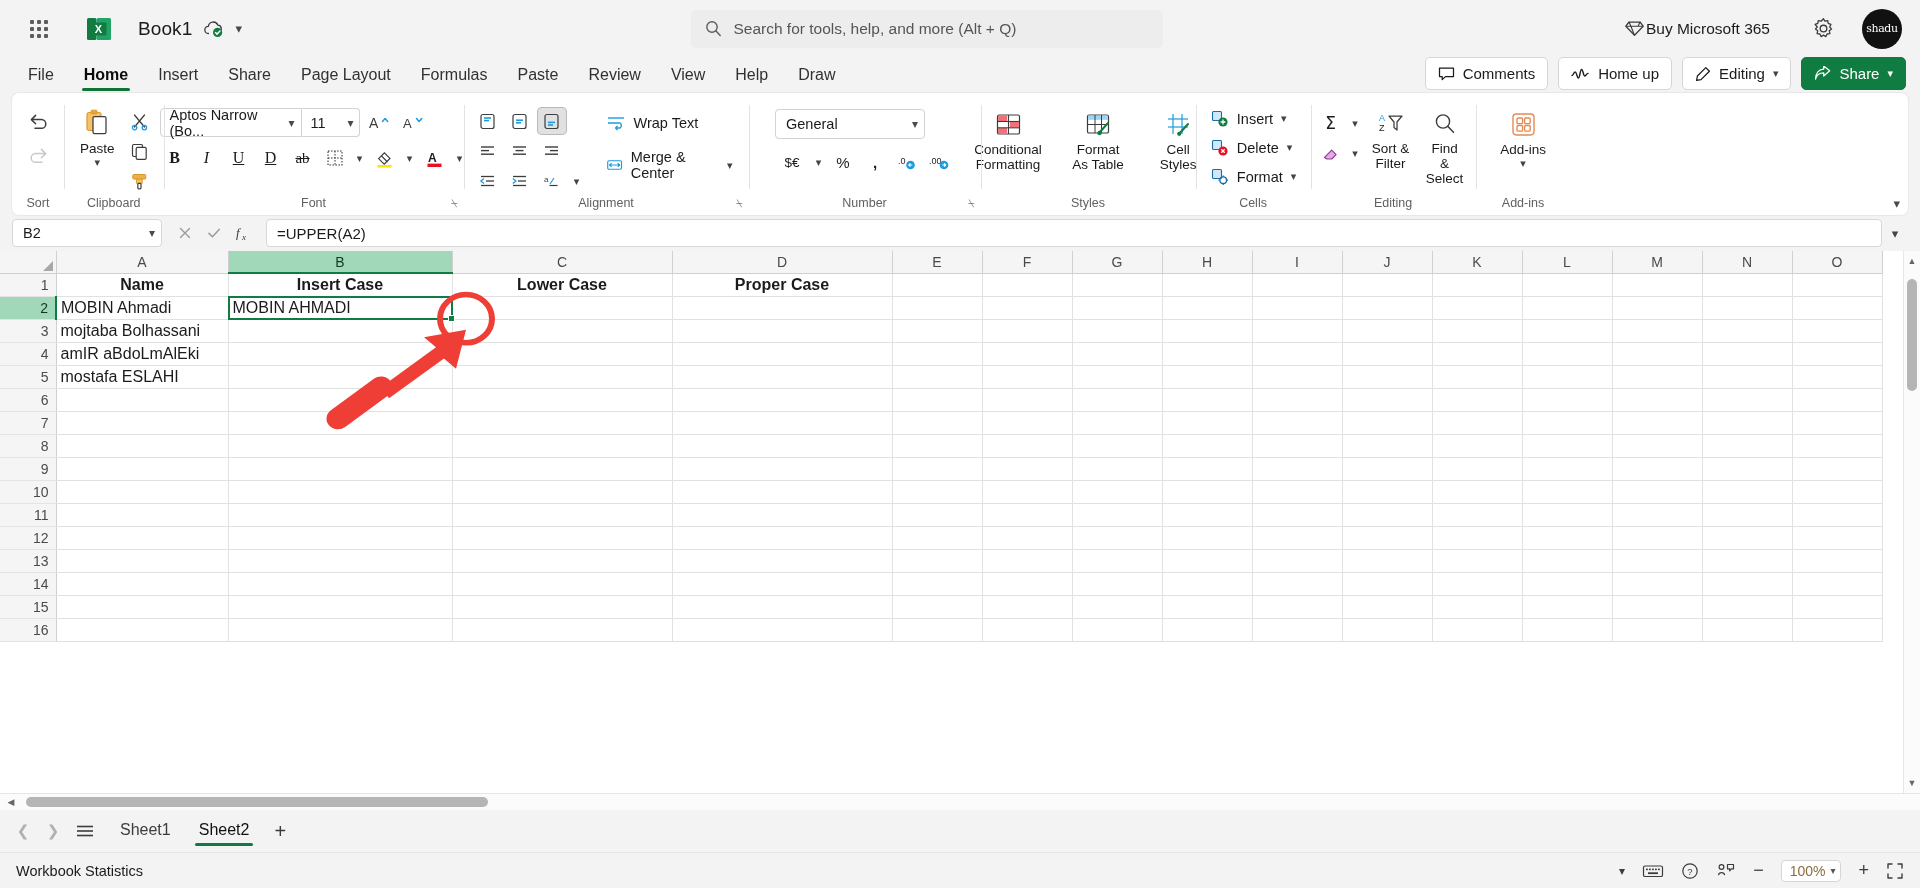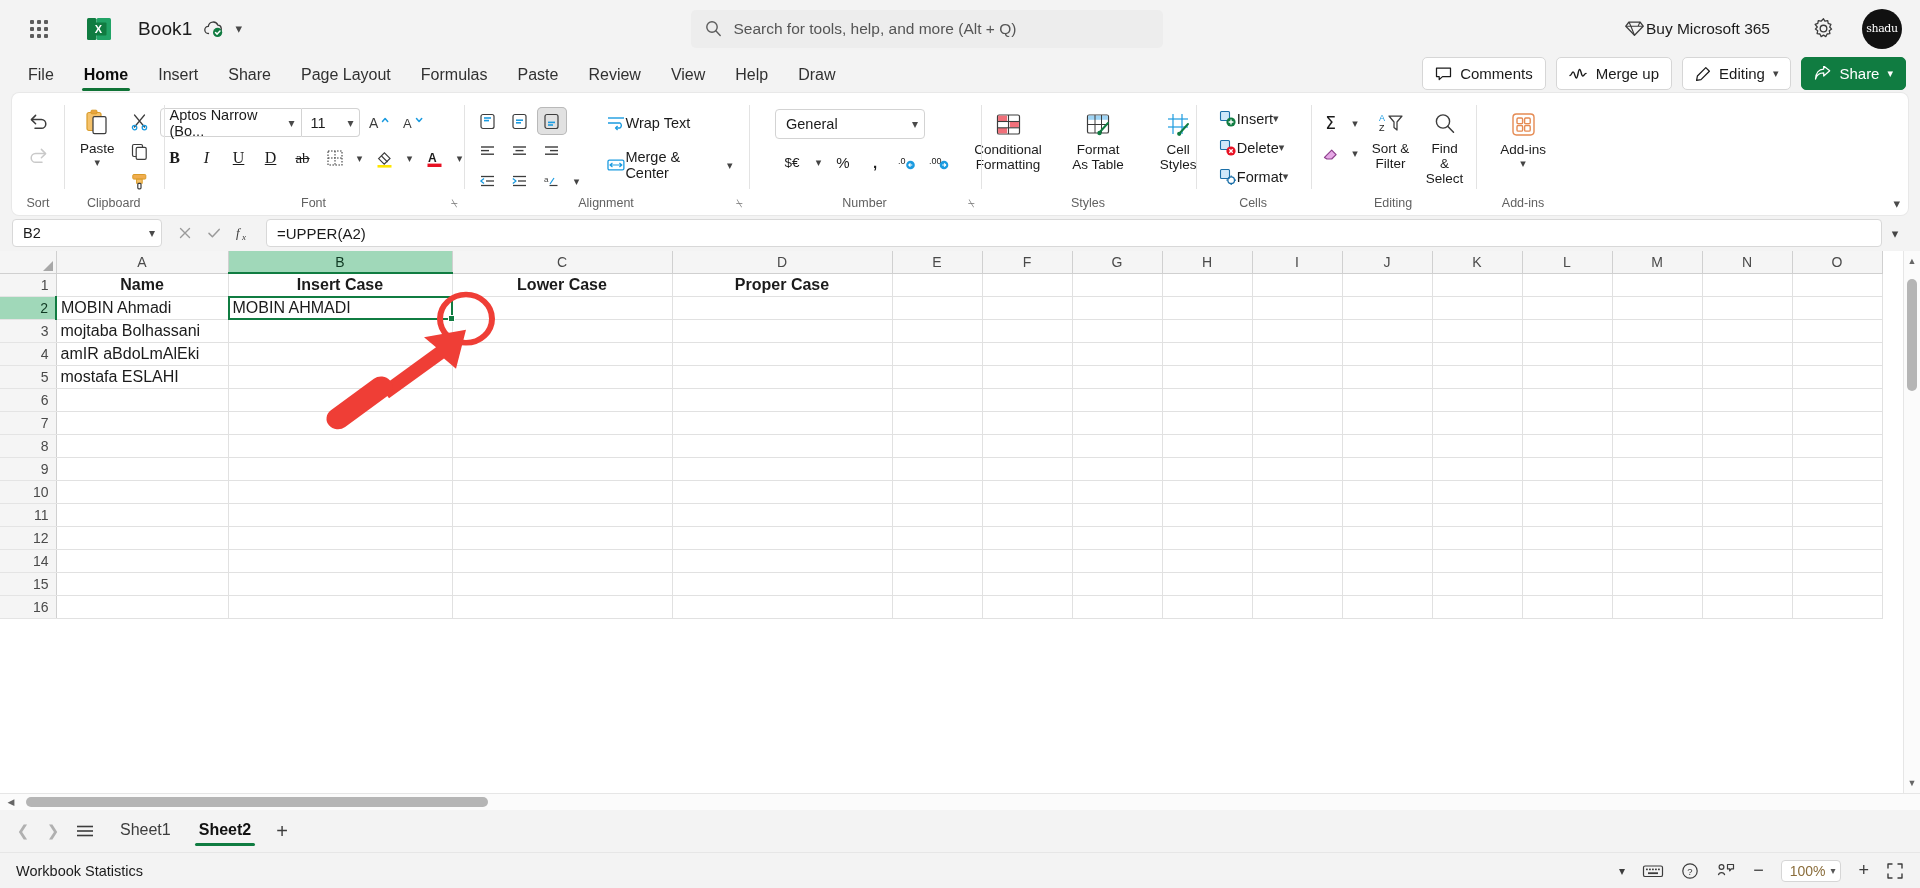--- a/index.html
+++ b/index.html
@@ -58,21 +58,21 @@
   .smbtn.sel { background:#e1e1e1; box-shadow:0 0 0 1px #b9b9b9 inset; border-radius:5px; }
   .rowbtns { display:flex; flex-direction:column; gap:2px; }
   .linebtns { display:flex; gap:2px; }
   .fontname { width:142px; height:29px; border:1px solid #d3d3d3; border-radius:4px 0 0 4px; background:#fff; display:flex;
               align-items:center; padding:0 6px 0 9px; font-size:14.5px; color:#1b1b1b; cursor:pointer; }
   .fontsize { width:58px; height:29px; border:1px solid #d3d3d3; border-left:none; border-radius:0 4px 4px 0; background:#fff;
               display:flex; align-items:center; padding:0 5px 0 9px; font-size:14.5px; color:#1b1b1b; cursor:pointer; }
   .cbv { margin-left:auto; color:#4a4a4a; font-size:12px; }
   .fmtbox { width:150px; height:30px; border:1px solid #d3d3d3; border-radius:4px; background:#fff; display:flex; align-items:center;
             padding:0 6px 0 10px; font-size:14.5px; color:#1b1b1b; cursor:pointer; }
-  .txtbtn { display:flex; align-items:center; padding:4px 7px; border-radius:4px; font-size:14.5px; color:#1b1b1b; cursor:pointer; }
+  .txtbtn { display:flex; align-items:center; gap:8px; padding:4px 7px; border-radius:4px; font-size:14.5px; color:#1b1b1b; cursor:pointer; }
   .collapse { position:absolute; right:8px; bottom:4px; font-size:13px; color:#4a4a4a; cursor:pointer; }
 
   
   .fbar { height: 36px; display:flex; align-items:center; padding:0 12px; gap:0; flex:none; }
   .namebox { width:150px; height:28px; background:#fff; border:1px solid #d8d8d8; border-radius:4px; display:flex; align-items:center;
              padding:0 6px 0 10px; font-size:14.5px; color:#1b1b1b; cursor:text; }
   .fb-icons { display:flex; align-items:center; gap:3px; padding:0 10px; }
   .fb-ic { width:26px; height:26px; display:flex; align-items:center; justify-content:center; border-radius:4px; cursor:pointer; }
   .fbinput { flex:1; height:28px; background:#fff; border:1px solid #d8d8d8; border-radius:4px; display:flex; align-items:center;
              padding:0 10px; font-size:15px; font-family:"Liberation Sans", sans-serif; color:#1b1b1b; cursor:text; }
@@ -106,21 +106,21 @@
   .vtri { position:absolute; left:0; right:0; height:16px; display:flex; align-items:center; justify-content:center; color:#666; font-size:9px; }
   .hscroll { height:17px; background:#fbfbfb; border-top:1px solid #e6e6e6; position:relative; flex:none; }
   .hthumb { position:absolute; top:3px; bottom:3px; left:26px; width:462px; background:#b5b5b5; border-radius:6px; }
   .htri { position:absolute; top:0; bottom:0; width:18px; display:flex; align-items:center; justify-content:center; color:#666; font-size:9px; }
 
   
   .sheetbar { height:42px; display:flex; align-items:center; padding:0 10px; gap:4px; background:#f3f3f3; flex:none; }
   .nav-ic { width:26px; height:26px; display:flex; align-items:center; justify-content:center; color:#b0b0b0; font-size:15px; cursor:pointer; }
   .ham { width:30px; height:26px; display:flex; align-items:center; justify-content:center; cursor:pointer; margin-right:4px;}
   .stab { font-size:16px; color:#3c3c3c; padding:5px 12px 7px; cursor:pointer; position:relative; border-radius:4px; }
-  .stab.active { font-weight:bold; color:#111; }
+  .stab.active { font-weight:normal; color:#111; }
   .stab.active::after { content:''; position:absolute; left:8px; right:8px; bottom:0; height:3px; background:#107c41; border-radius:2px; }
   .addsheet { width:30px; height:28px; display:flex; align-items:center; justify-content:center; color:#3c3c3c; font-size:20px; cursor:pointer; }
 
   
   .statusbar { height:36px; display:flex; align-items:center; padding:0 16px; background:#f3f3f3; border-top:1px solid #e6e6e6; flex:none; }
   .sb-left { font-size:14.5px; color:#1b1b1b; cursor:pointer; }
   .sb-right { margin-left:auto; display:flex; align-items:center; gap:17px; }
   .sb-ic { display:flex; align-items:center; justify-content:center; cursor:pointer; color:#3c3c3c; }
   .zoomsel { border:1px solid #d6d6d6; background:#fff; border-radius:4px; padding:2px 5px 2px 8px; font-size:14px; color:#8a6d3b;
              display:flex; align-items:center; gap:5px; cursor:pointer; }
@@ -211,21 +211,21 @@
       <div class="pill">
         <svg width="17" height="16" viewBox="0 0 17 16">
           <path d="M1.5 2.2h14v8.4h-8l-3.3 3v-3h-2.7z" fill="none" stroke="#1b1b1b" stroke-width="1.25" stroke-linejoin="round"></path>
         </svg>
         <span>Comments</span>
       </div>
       <div class="pill">
         <svg width="19" height="14" viewBox="0 0 19 14">
           <path d="M1 8.5c1.6 0 1.6-3.5 3.2-3.5S5.8 11 7.4 11 9 2.5 10.6 2.5 12.2 9 13.8 9s1.6-2.6 3.2-2.6" fill="none" stroke="#1b1b1b" stroke-width="1.4" stroke-linecap="round"></path>
         </svg>
-        <span>Merge up</span>
+        <span>Home up</span>
       </div>
       <div class="pill">
         <svg width="16" height="16" viewBox="0 0 16 16">
           <path d="M10.8 1.6l3.6 3.6-8.4 8.4-4.4.8.8-4.4z" fill="none" stroke="#1b1b1b" stroke-width="1.25" stroke-linejoin="round"></path>
         </svg>
         <span>Editing</span>
         <span style="font-size:11px;color:#444;">▾</span>
       </div>
       <div class="pill green">
         <svg width="17" height="15" viewBox="0 0 17 15">
@@ -940,20 +940,38 @@
               <td class="cell"></td>
               <td class="cell"></td>
               <td class="cell"></td>
               <td class="cell"></td>
               <td class="cell"></td>
               <td class="cell"></td>
               <td class="cell"></td>
               <td class="cell"></td>
             </tr>
           <tr>
+              <th class="rowh">13</th>
+              <td class="cell"></td>
+              <td class="cell"></td>
+              <td class="cell"></td>
+              <td class="cell"></td>
+              <td class="cell"></td>
+              <td class="cell"></td>
+              <td class="cell"></td>
+              <td class="cell"></td>
+              <td class="cell"></td>
+              <td class="cell"></td>
+              <td class="cell"></td>
+              <td class="cell"></td>
+              <td class="cell"></td>
+              <td class="cell"></td>
+              <td class="cell"></td>
+            </tr>
+          <tr>
               <th class="rowh">14</th>
               <td class="cell"></td>
               <td class="cell"></td>
               <td class="cell"></td>
               <td class="cell"></td>
               <td class="cell"></td>
               <td class="cell"></td>
               <td class="cell"></td>
               <td class="cell"></td>
               <td class="cell"></td>

